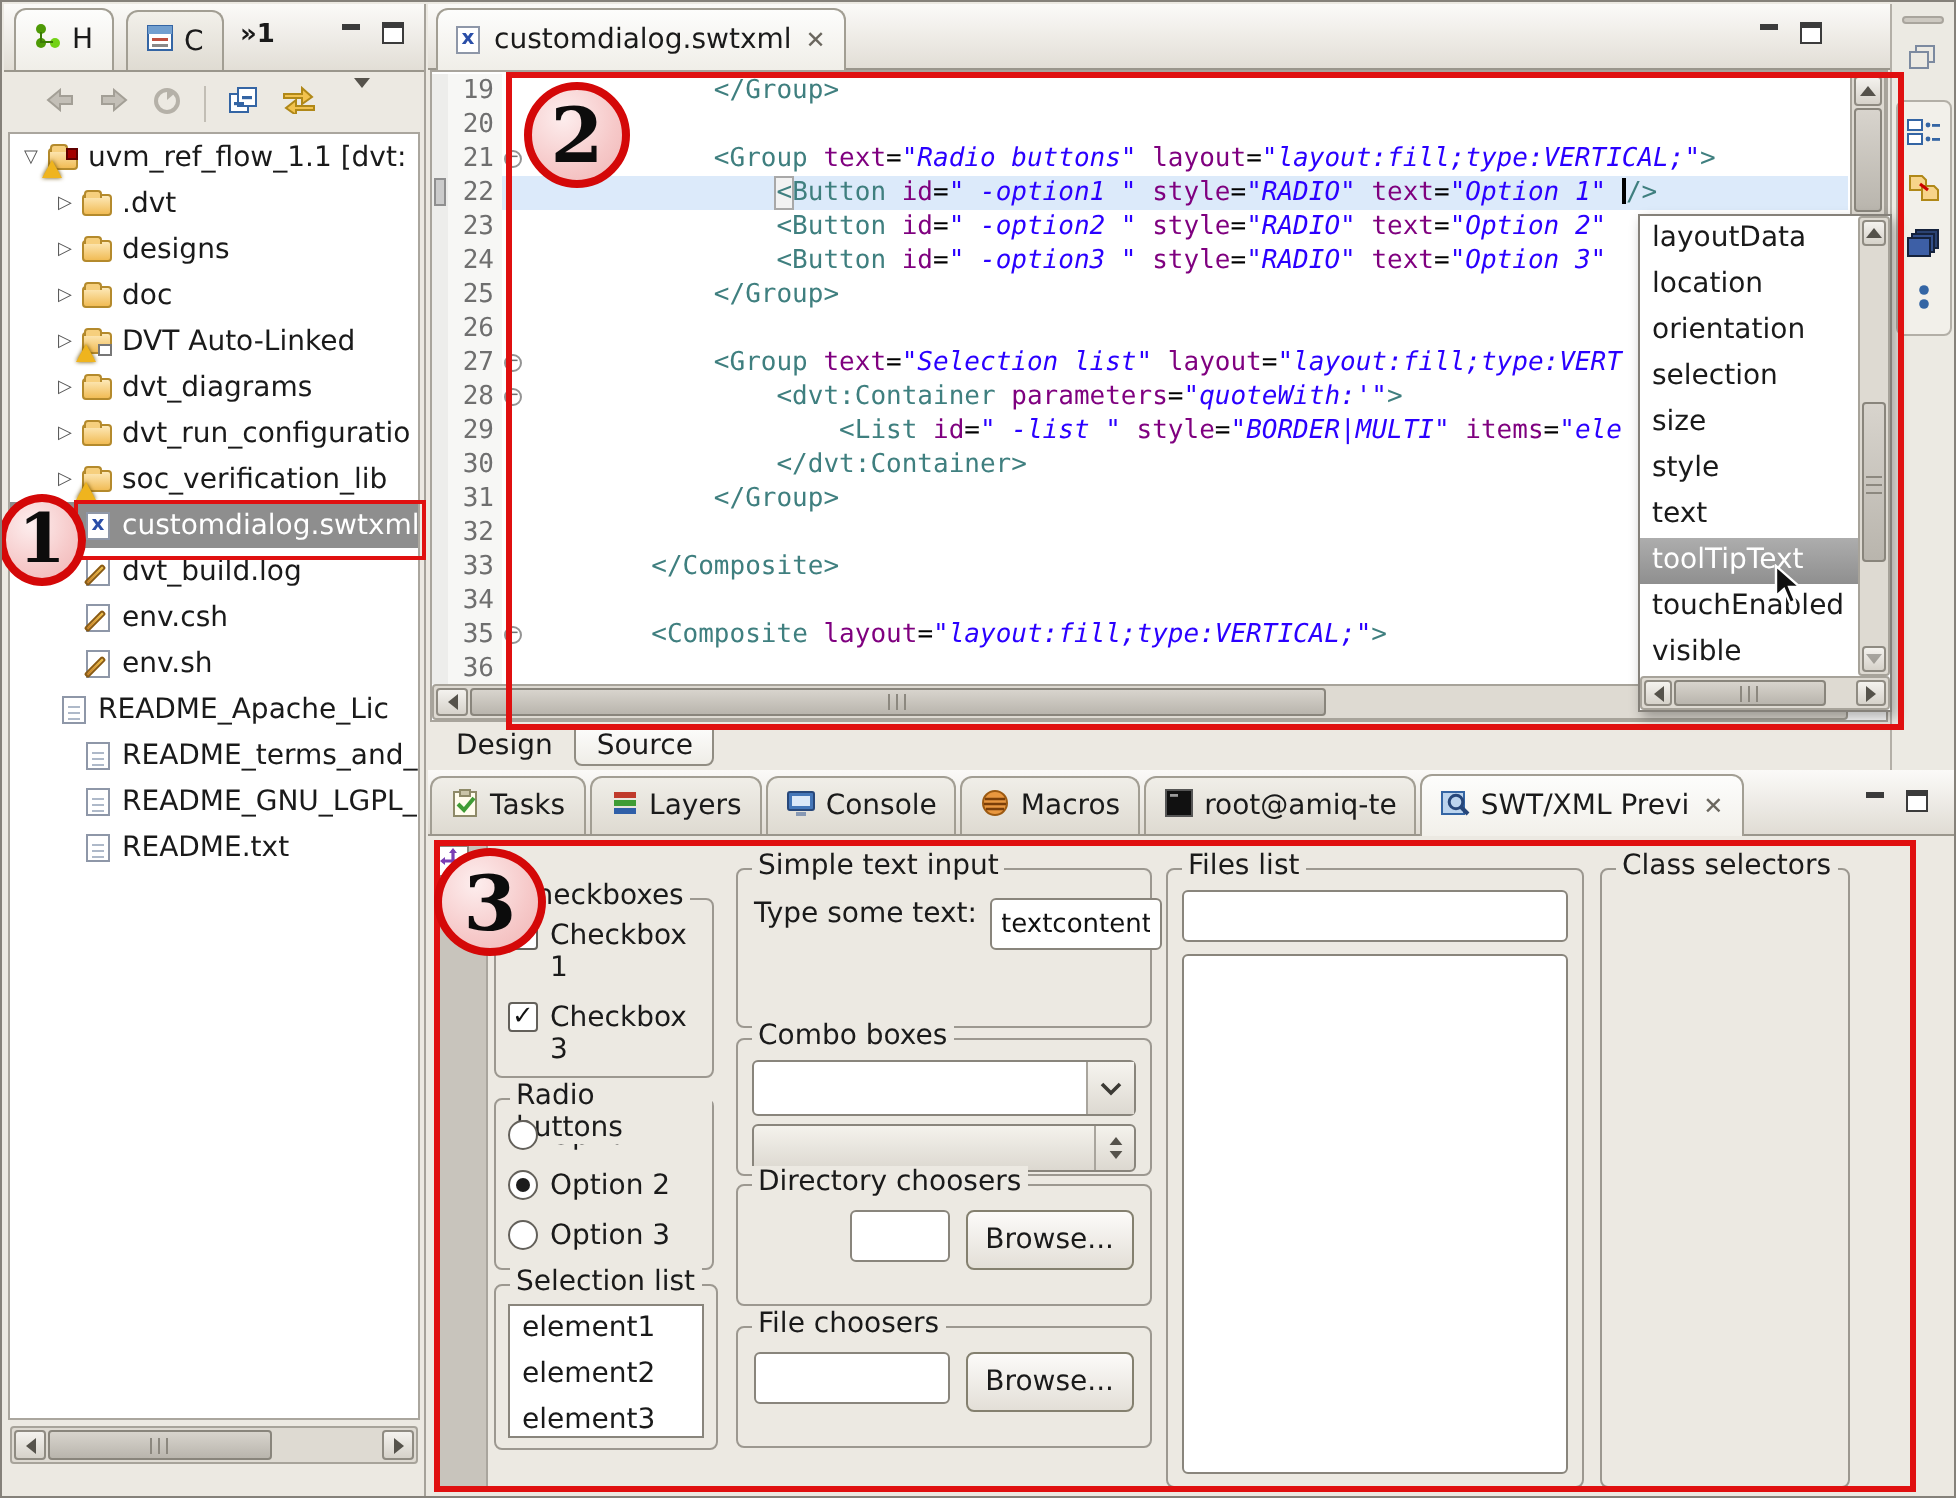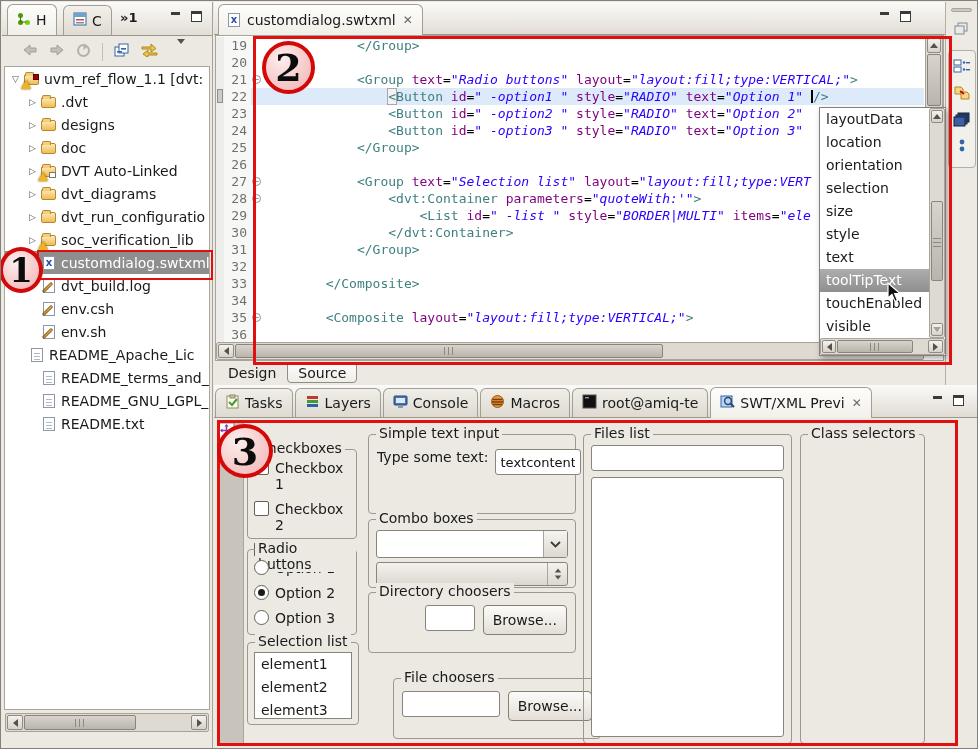--- a/index.html
+++ b/index.html
@@ -647,24 +647,20 @@
       </span>
 
       <div class="grp" style="left:33px;top:31px;width:110px;height:90px;">
         <div class="grp-label">Checkboxes</div>
         <div style="padding:10px 6px 0 6px;display:flex;flex-direction:column;gap:9px;">
           <div class="fieldrow" style="gap:6px;">
             <span class="ckbox">✓</span>
             <span class="cklbl">Checkbox 1</span>
           </div>
           <div class="fieldrow" style="gap:6px;">
-            <span class="ckbox"></span>
-            <span class="cklbl">Checkbox 2</span>
-          </div>
-          <div class="fieldrow" style="gap:6px;">
             <span class="ckbox">✓</span>
             <span class="cklbl">Checkbox 3</span>
           </div>
         </div>
       </div>
 
       <div class="grp" style="left:33px;top:131px;width:110px;height:86px;">
         <div class="grp-label">Radio buttons</div>
         <div style="padding:10px 6px 0 6px;display:flex;flex-direction:column;gap:9px;">
           <div class="fieldrow" style="gap:6px;">
@@ -719,21 +715,21 @@
       </div>
 
       <div class="grp" style="left:154px;top:174px;width:208px;height:61px;padding-left:48px;">
         <div class="grp-label">Directory choosers</div>
         <div class="fieldrow" style="padding:12px 8px 0 8px;gap:8px;">
           <input class="txt" style="flex: 1 1 0%; min-width: 0px;">
           <div class="btn">Browse...</div>
         </div>
       </div>
 
-      <div class="grp" style="left:154px;top:260px;width:208px;height:61px;margin-left:25px;">
+      <div class="grp" style="left:154px;top:245px;width:208px;height:61px;">
         <div class="grp-label">File choosers</div>
         <div class="fieldrow" style="padding:12px 8px 0 8px;gap:8px;">
           <input class="txt" style="flex: 1 1 0%; min-width: 0px;">
           <div class="btn">Browse...</div>
         </div>
       </div>
 
       <div class="grp" style="left:369px;top:16px;width:209px;height:310px;">
         <div class="grp-label">Files list</div>
         <div style="position:absolute;left:7px;right:7px;top:10px;bottom:6px;display:flex;flex-direction:column;gap:6px;">

